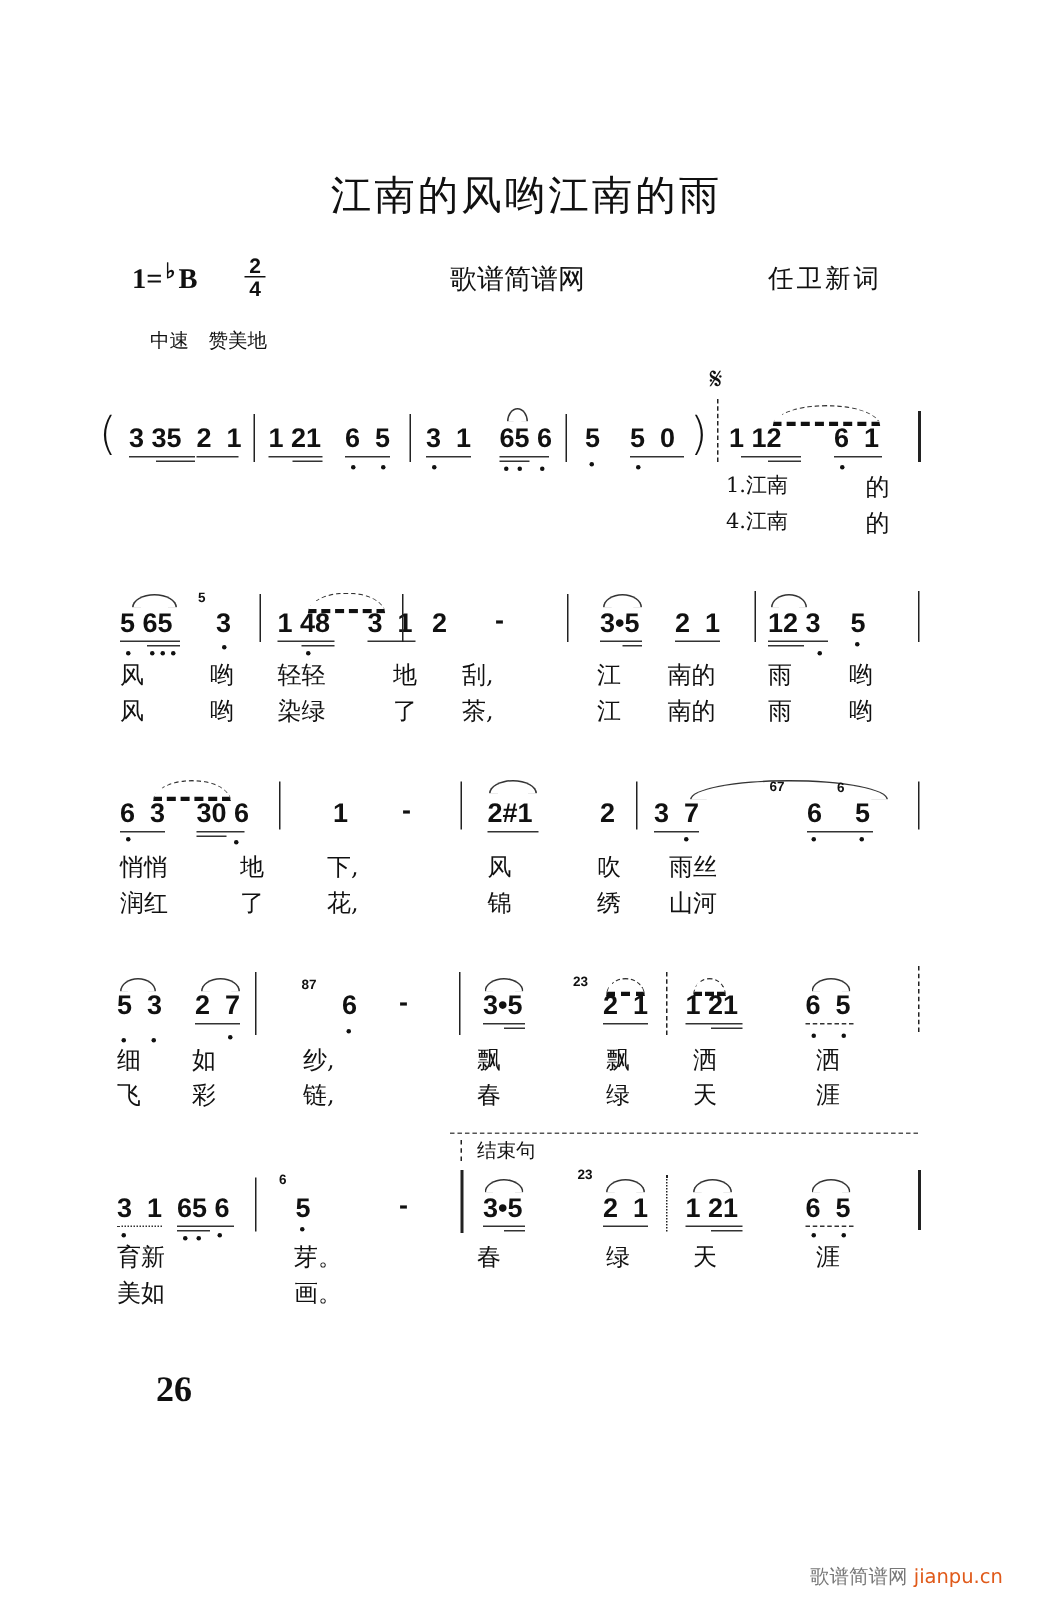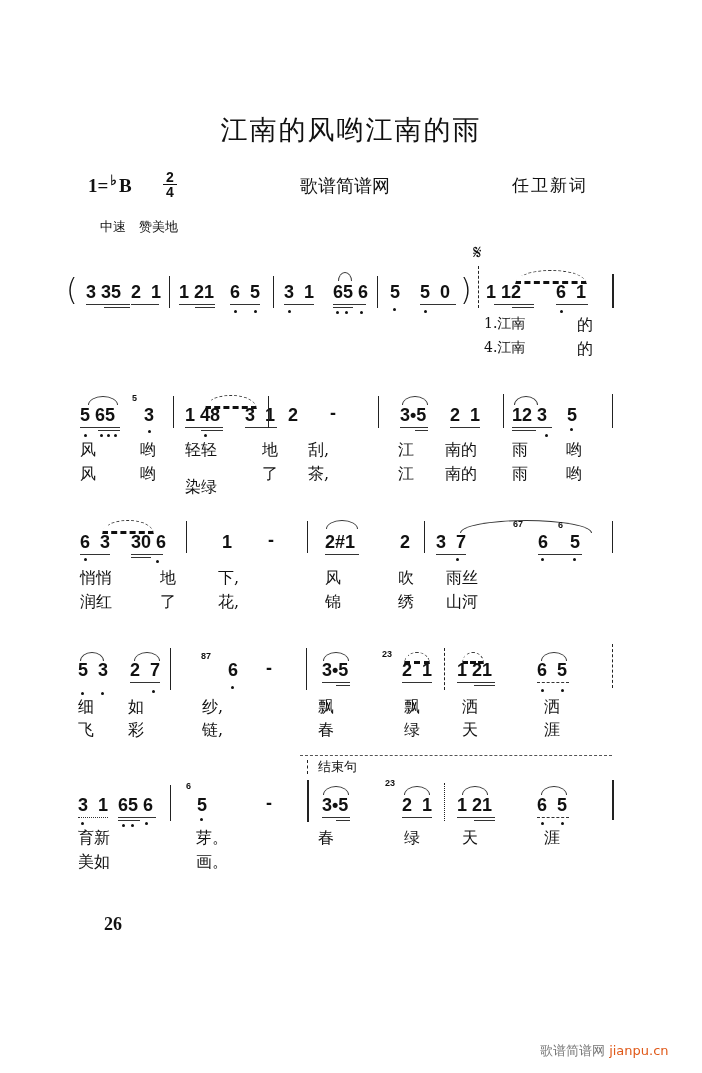--- a/index.html
+++ b/index.html
@@ -16,21 +16,21 @@
   .tempo { left:100px; top:218px; font-size:13px; }
   .note { font-family:"Liberation Sans", sans-serif; font-weight:bold; font-size:18px; white-space:pre; }
   .lyr { font-size:16px; white-space:pre; }
   .bl { width:0; border-left:1px solid #222; }
   .ul { border-top:1px solid #333; height:0; }
   .dot { width:3px; height:3px; background:#111; border-radius:50%; }
   .slur { border:1px solid #333; border-bottom:none; border-radius:50% 50% 0 0 / 100% 100% 0 0; height:8px; }
   .grace { font-family:"Liberation Sans", sans-serif; font-size:9px; font-weight:bold; line-height:9px; }
   .paren { font-size:30px; font-family:"DejaVu Sans", sans-serif; font-weight:200; }
   .segno { font-size:20px; font-family:"DejaVu Sans", sans-serif; }
-  .pageno { left:104px; top:914px; font-size:18px; font-weight:bold; font-family:"Liberation Serif", serif; }
+  .pageno { left:104px; top:914px; font-size:24px; font-weight:bold; font-family:"Liberation Serif", serif; }
   .wm { left:540px; top:1042px; font-size:13px; color:#777; font-family:"DejaVu Sans", sans-serif; }
   .wm .en { color:#e05a1a; }
   .endbox { border-top:1px dashed #555; }
   .endlabel { font-size:13px; }
 </style>
 </head>
 <body>
 
 <div class="abs title">江南的风哟江南的雨</div>
 <div class="abs key"><span>1=</span><span class="flat">♭</span><span>B</span></div>
@@ -146,21 +146,21 @@
   <div class="abs lyr" style="left:185px;top:440px;">轻轻</div>
   <div class="abs lyr" style="left:262px;top:440px;">地</div>
   <div class="abs lyr" style="left:308px;top:440px;">刮,</div>
   <div class="abs lyr" style="left:398px;top:440px;">江</div>
   <div class="abs lyr" style="left:445px;top:440px;">南的</div>
   <div class="abs lyr" style="left:512px;top:440px;">雨</div>
   <div class="abs lyr" style="left:566px;top:440px;">哟</div>
 
   <div class="abs lyr" style="left:80px;top:464px;">风</div>
   <div class="abs lyr" style="left:140px;top:464px;">哟</div>
-  <div class="abs lyr" style="left:185px;top:464px;margin-top:13px;">染绿</div>
+  <div class="abs lyr" style="left:185px;top:464px;">染绿</div>
   <div class="abs lyr" style="left:262px;top:464px;">了</div>
   <div class="abs lyr" style="left:308px;top:464px;">茶,</div>
   <div class="abs lyr" style="left:398px;top:464px;">江</div>
   <div class="abs lyr" style="left:445px;top:464px;">南的</div>
   <div class="abs lyr" style="left:512px;top:464px;">雨</div>
   <div class="abs lyr" style="left:566px;top:464px;">哟</div>
 </div>
 
 <div>
   <div class="abs slur" style="left:102px;top:520px;width:50px;height:10px;border-style:dashed;"></div>

